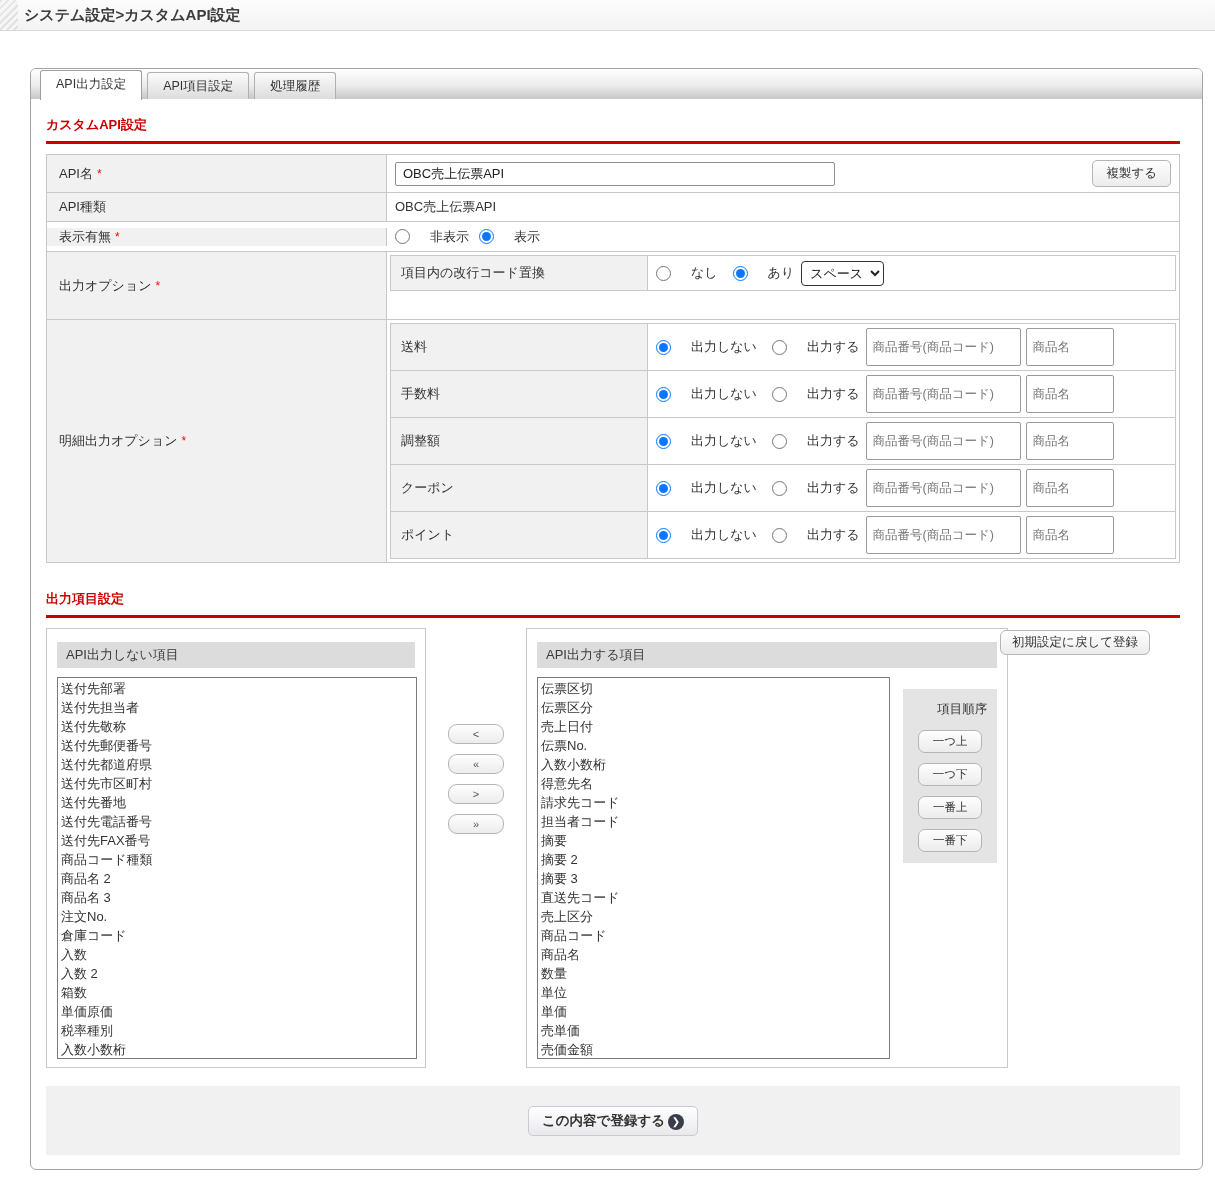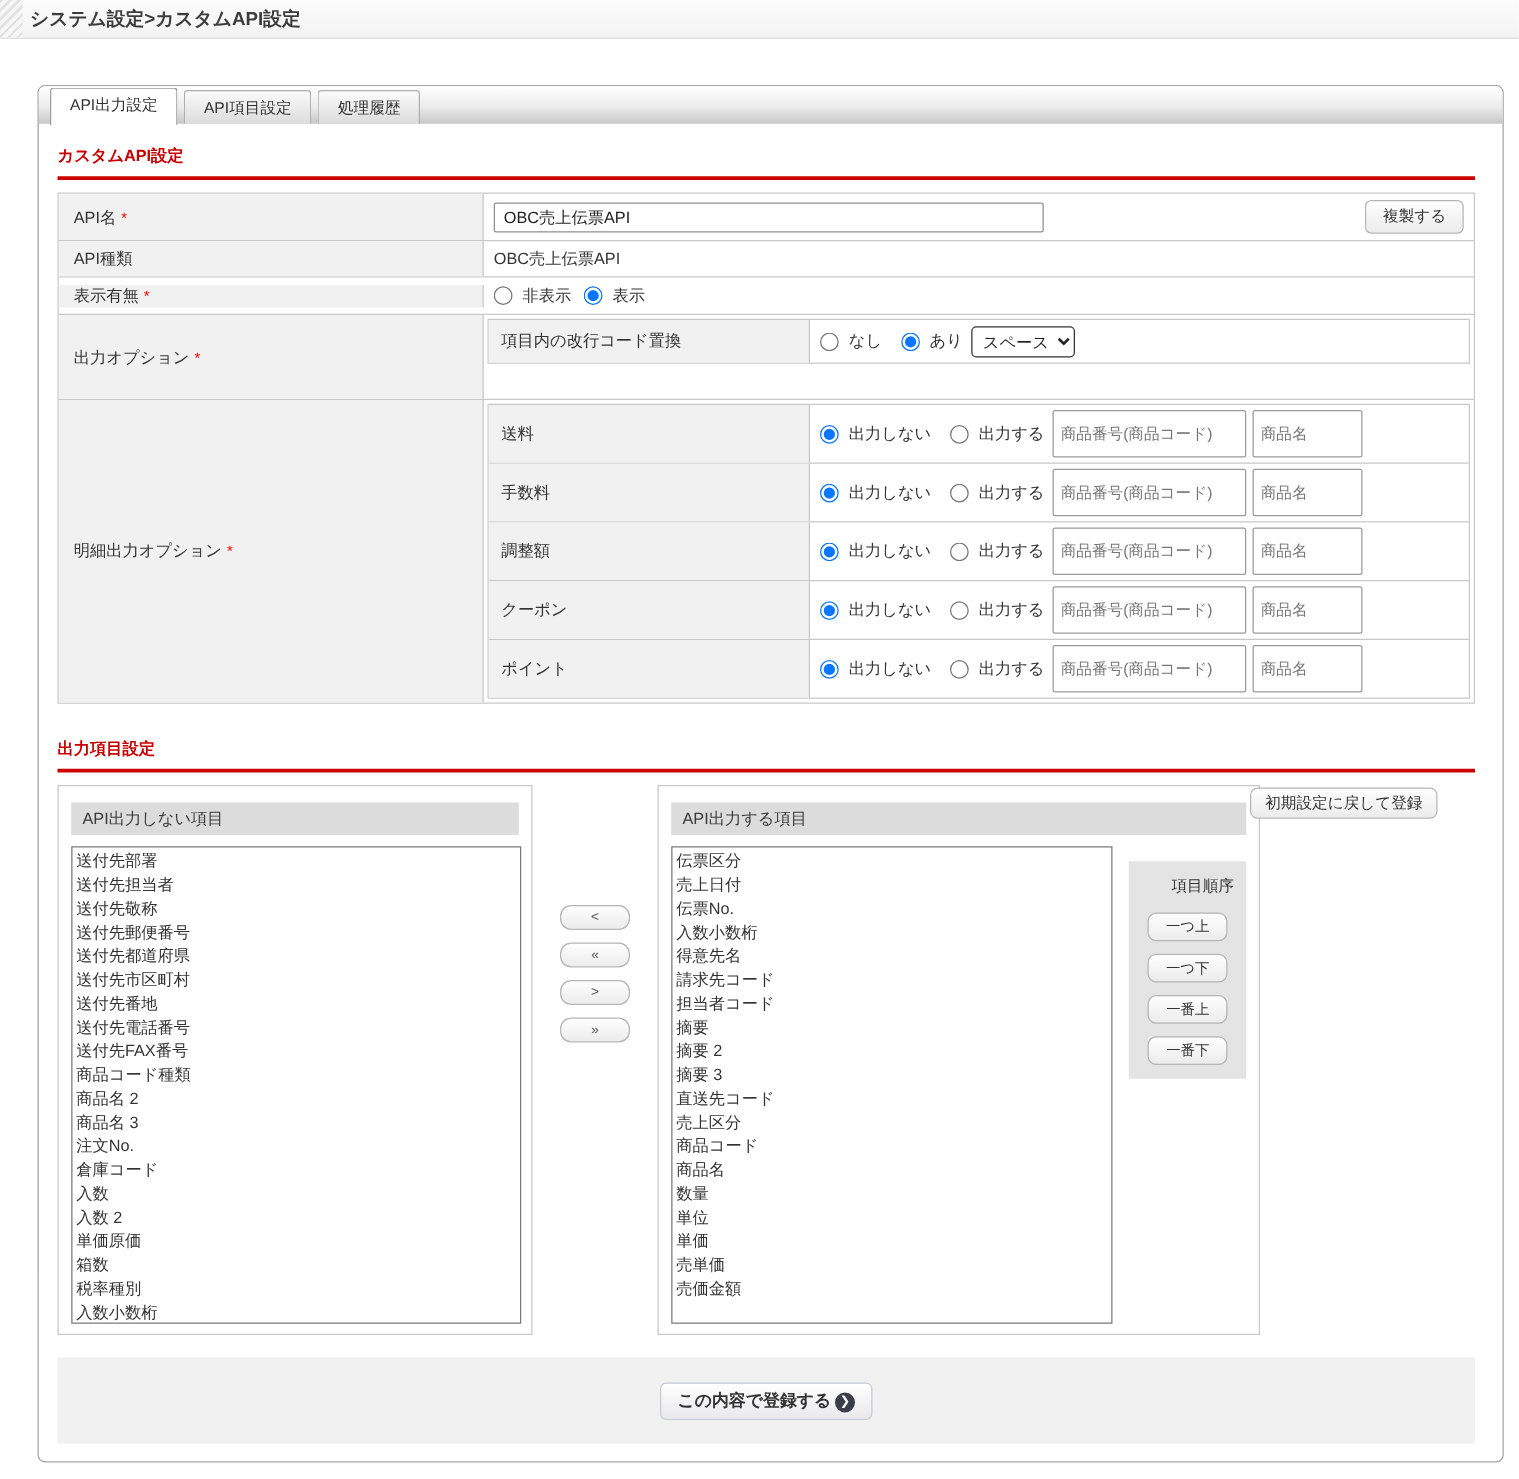--- a/index.html
+++ b/index.html
@@ -70,21 +70,21 @@
   }
   .api-name-input { width:440px; }
   .btn {
     background:linear-gradient(#fefefe,#ececec);
     border:1px solid #b5b5b5; border-radius:5px;
     font-size:12.5px; font-family:inherit; color:#333;
     padding:4px 13px; cursor:pointer; white-space:nowrap;
   }
   .dup-btn { margin-left:auto; }
 
-  label.radio { display:inline-flex; align-items:center; gap:8px; margin-right:10px; cursor:pointer; }
+  label.radio { display:inline-flex; align-items:center; gap:20px; margin-right:10px; cursor:pointer; }
   input[type=radio] { width:15px; height:15px; margin:0; accent-color:#0b76ff; }
 
   .sub-table { border:1px solid #c8c8c8; margin:0; }
   .sub-row { display:flex; min-height:34px; }
   .sub-row + .sub-row { border-top:1px solid #c8c8c8; }
   .sub-label {
     width:257px; flex-shrink:0; background:#f1f1f1; border-right:1px solid #c8c8c8;
     display:flex; align-items:center; padding:0 10px;
   }
   .sub-value { flex:1; display:flex; align-items:center; padding:4px 8px; gap:5px; }
@@ -347,38 +347,39 @@
             <div class="li">送付先番地</div>
             <div class="li">送付先電話番号</div>
             <div class="li">送付先FAX番号</div>
             <div class="li">商品コード種類</div>
             <div class="li">商品名 2</div>
             <div class="li">商品名 3</div>
             <div class="li">注文No.</div>
             <div class="li">倉庫コード</div>
             <div class="li">入数</div>
             <div class="li">入数 2</div>
+            <div class="li">箱数</div>
             <div class="li">単価原価</div>
-            <div class="li">箱数</div>
             <div class="li">税率種別</div>
             <div class="li">入数小数桁</div>
           </div>
       </div>
 
       <div class="mid-col">
         <button class="btn move">&lt;</button>
         <button class="btn move">«</button>
         <button class="btn move">&gt;</button>
         <button class="btn move">»</button>
       </div>
 
       <div class="list-outer right">
         <div class="list-header">API出力する項目</div>
         <div class="right-flex">
           <div class="listbox">
+              <div class="li">伝票区切</div>
               <div class="li">伝票区分</div>
               <div class="li">売上日付</div>
               <div class="li">伝票No.</div>
               <div class="li">入数小数桁</div>
               <div class="li">得意先名</div>
               <div class="li">請求先コード</div>
               <div class="li">担当者コード</div>
               <div class="li">摘要</div>
               <div class="li">摘要 2</div>
               <div class="li">摘要 3</div>

